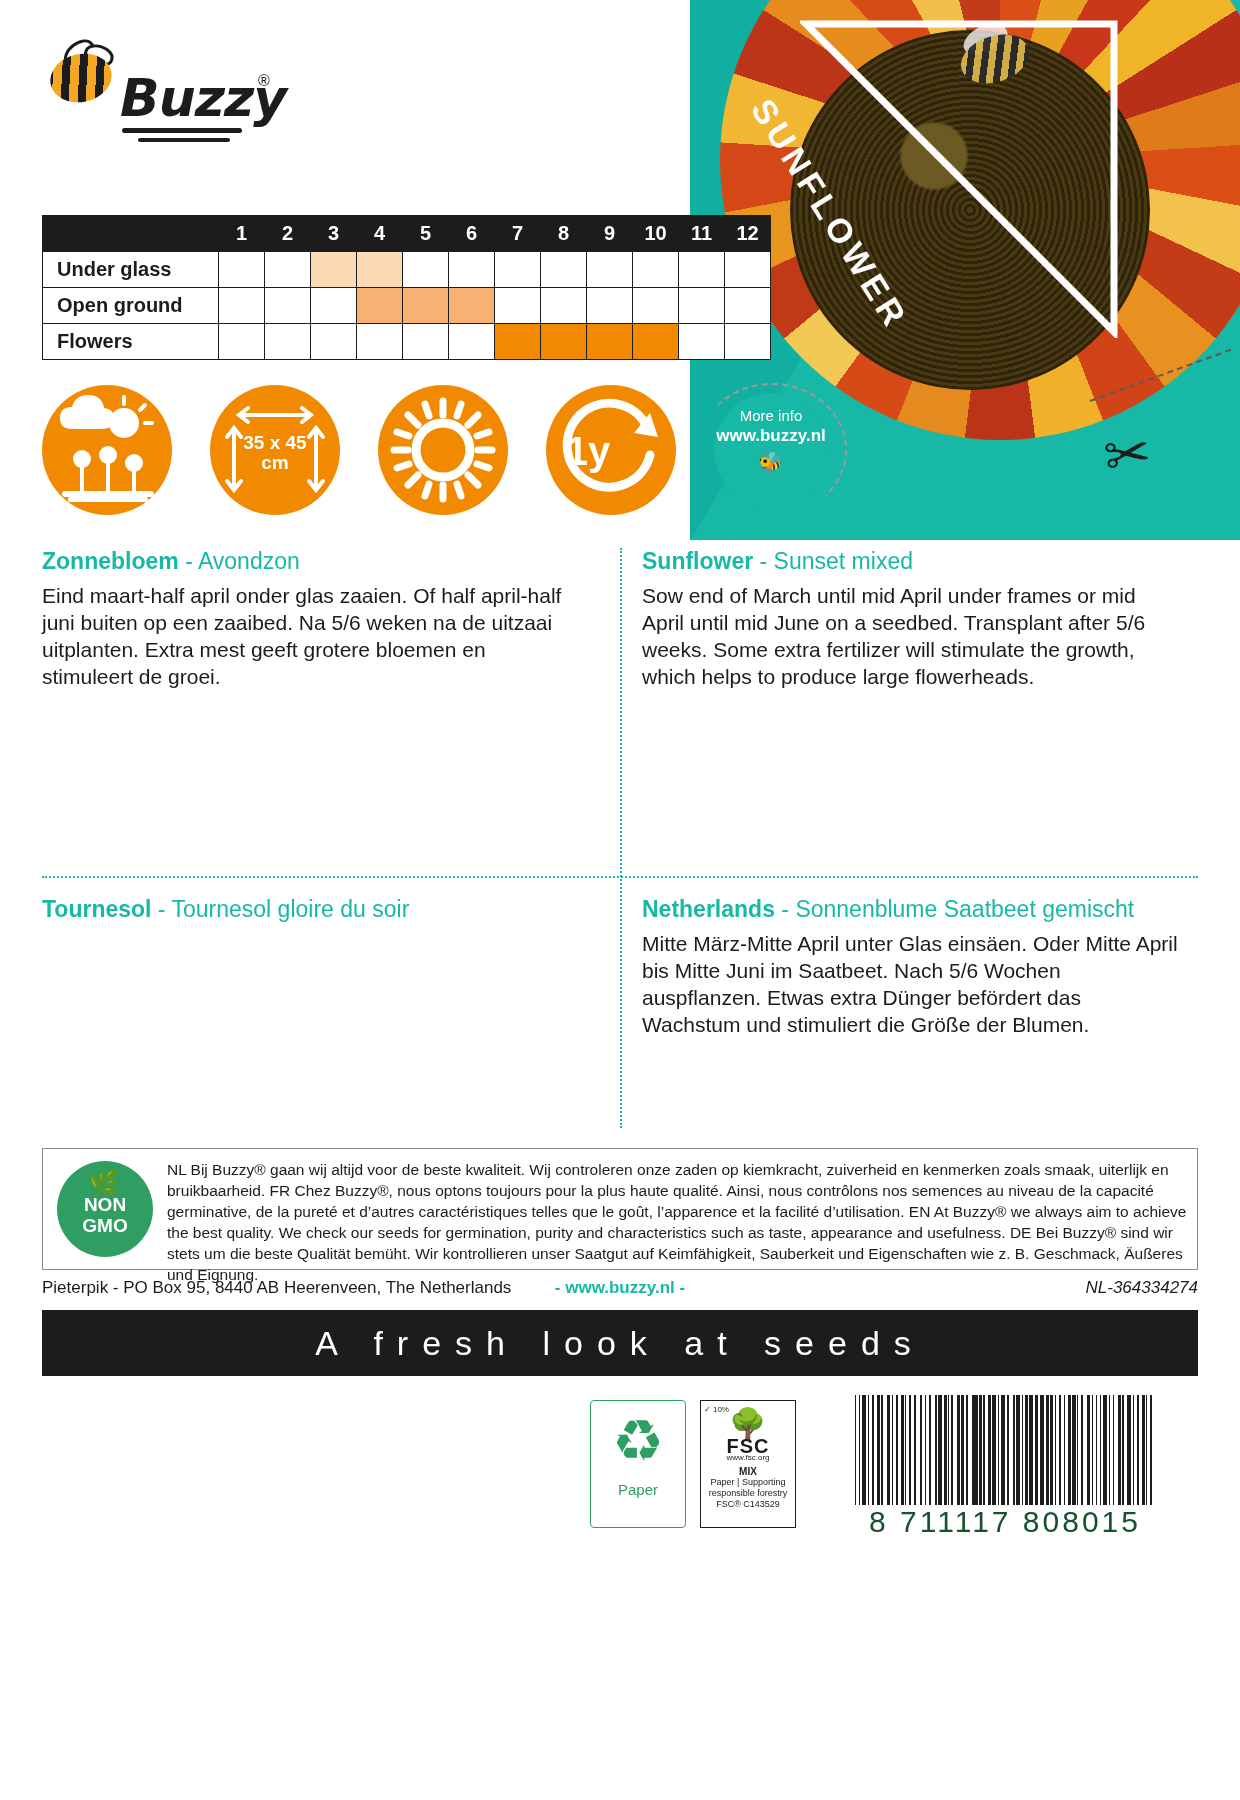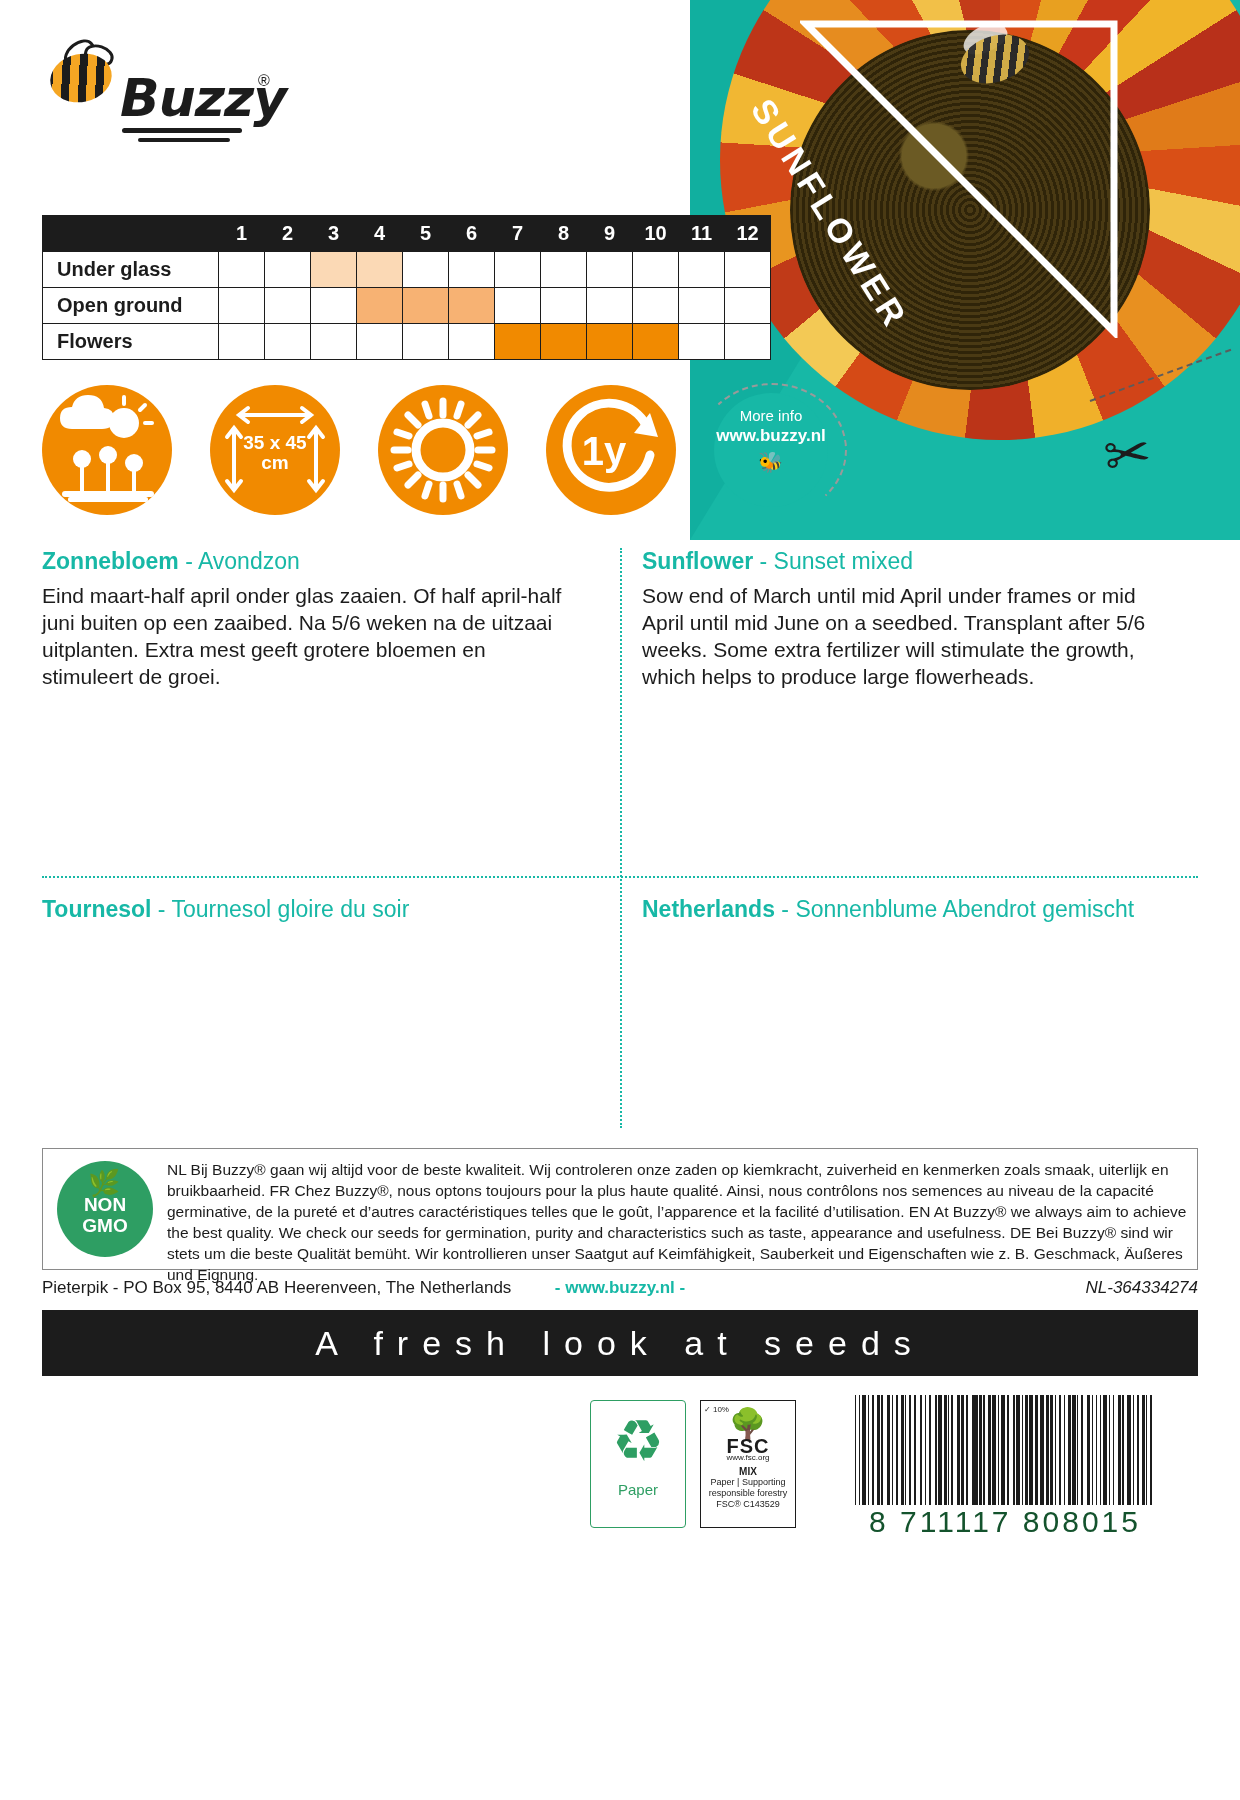--- a/index.html
+++ b/index.html
@@ -166,21 +166,21 @@
     border:2px dashed #9a9a9a; border-radius:50%;
     border-left-color:transparent; border-bottom-color:transparent;
   }
   .icon-circle svg, .ic-info { display:block; }
   .size-label {
     position:absolute; left:168px; top:48px; width:130px;
     text-align:center; color:#ffffff; font-size:19px; font-weight:bold;
     line-height:20px;
   }
   .year-label {
-    position:absolute; left:504px; top:44px; width:116px;
+    position:absolute; left:488px; top:44px; width:116px;
     text-align:center; color:#ffffff; font-size:40px; font-weight:bold;
   }
 
   
   .descs { position:absolute; left:42px; top:548px; width:1156px; height:580px; }
   .vdiv {
     position:absolute; left:578px; top:0; height:580px; width:0;
     border-left:2px dotted #17b8a6;
   }
   .hdiv {
@@ -466,22 +466,23 @@
   <div class="quad q-fr">
     <div class="q-title">
       <span class="b">Tournesol</span>
       <span class="v">- Tournesol gloire du soir</span>
     </div>
   </div>
 
   <div class="quad q-de">
     <div class="q-title">
       <span class="b">Netherlands</span>
-      <span class="v">- Sonnenblume Abendrot gemischt</span>
+      <span class="v">- Sonnenblume Saatbeet gemischt</span>
     </div>
+    <div class="q-body">Mitte März-Mitte April unter Glas einsäen. Oder Mitte April bis Mitte Juni im Saatbeet. Nach 5/6 Wochen auspflanzen. Etwas extra Dünger befördert das Wachstum und stimuliert die Größe der Blumen.</div>
   </div>
 </div>
 
 <div class="gmo-box">
   <div class="gmo-badge">
     <span class="leaf">🌿</span>
     <span>NON</span><br>
     <span>GMO</span>
   </div>
   <div class="gmo-text">NL Bij Buzzy® gaan wij altijd voor de beste kwaliteit. Wij controleren onze zaden op kiemkracht, zuiverheid en kenmerken zoals smaak, uiterlijk en bruikbaarheid. FR Chez Buzzy®, nous optons toujours pour la plus haute qualité. Ainsi, nous contrôlons nos semences au niveau de la capacité germinative, de la pureté et d’autres caractéristiques telles que le goût, l’apparence et la facilité d’utilisation. EN At Buzzy® we always aim to achieve the best quality. We check our seeds for germination, purity and characteristics such as taste, appearance and usefulness. DE Bei Buzzy® sind wir stets um die beste Qualität bemüht. Wir kontrollieren unser Saatgut auf Keimfähigkeit, Sauberkeit und Eigenschaften wie z. B. Geschmack, Äußeres und Eignung.</div>

